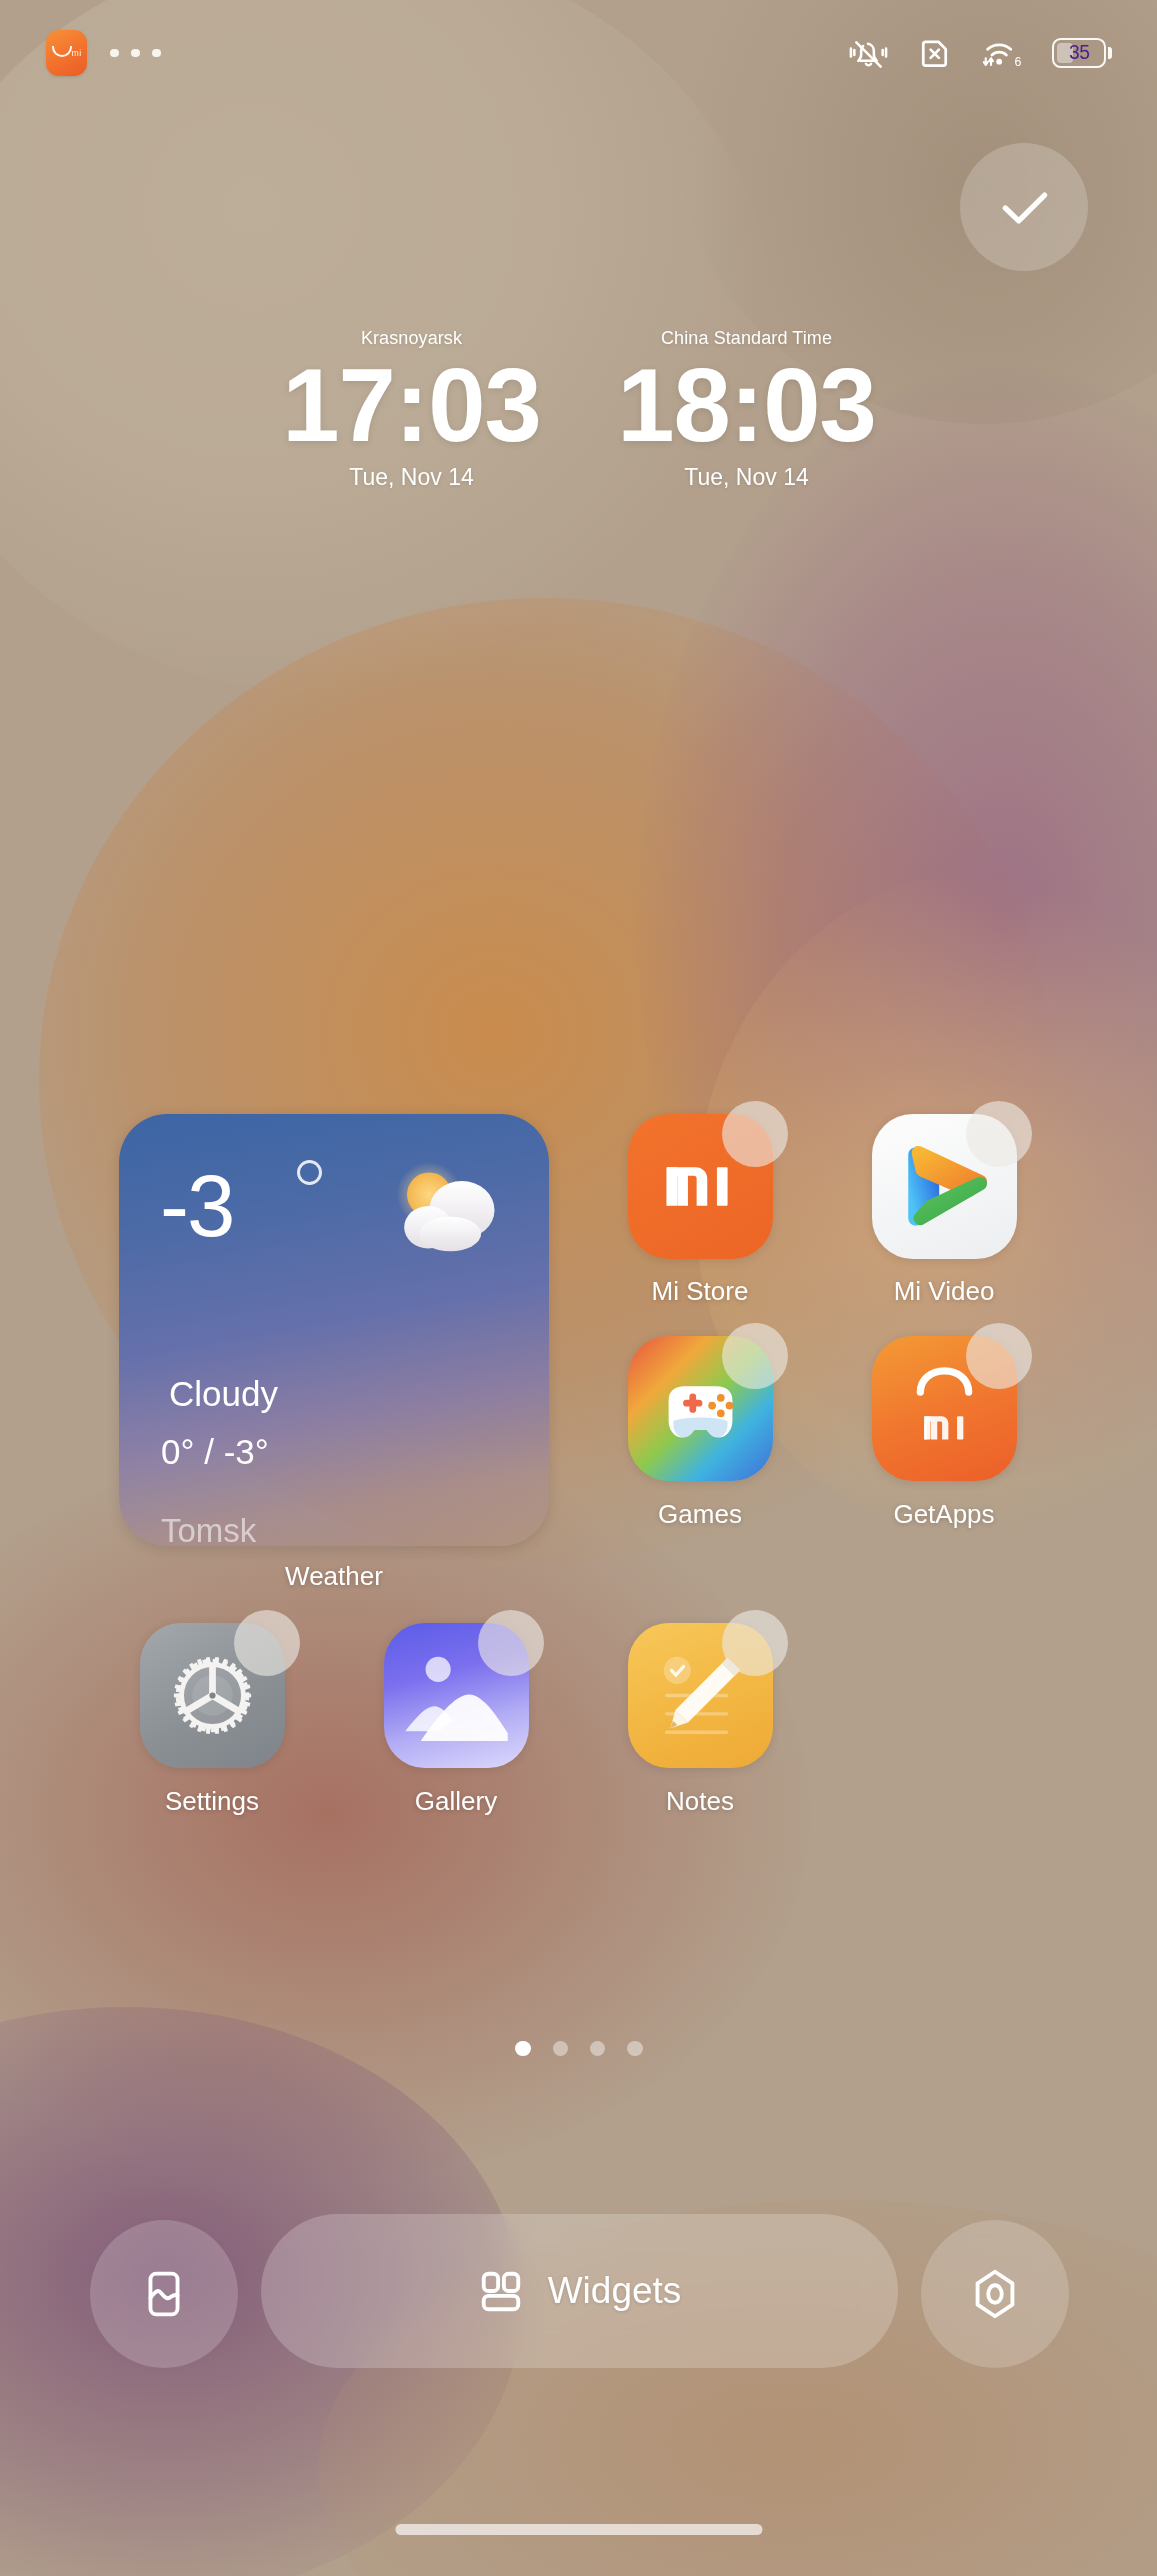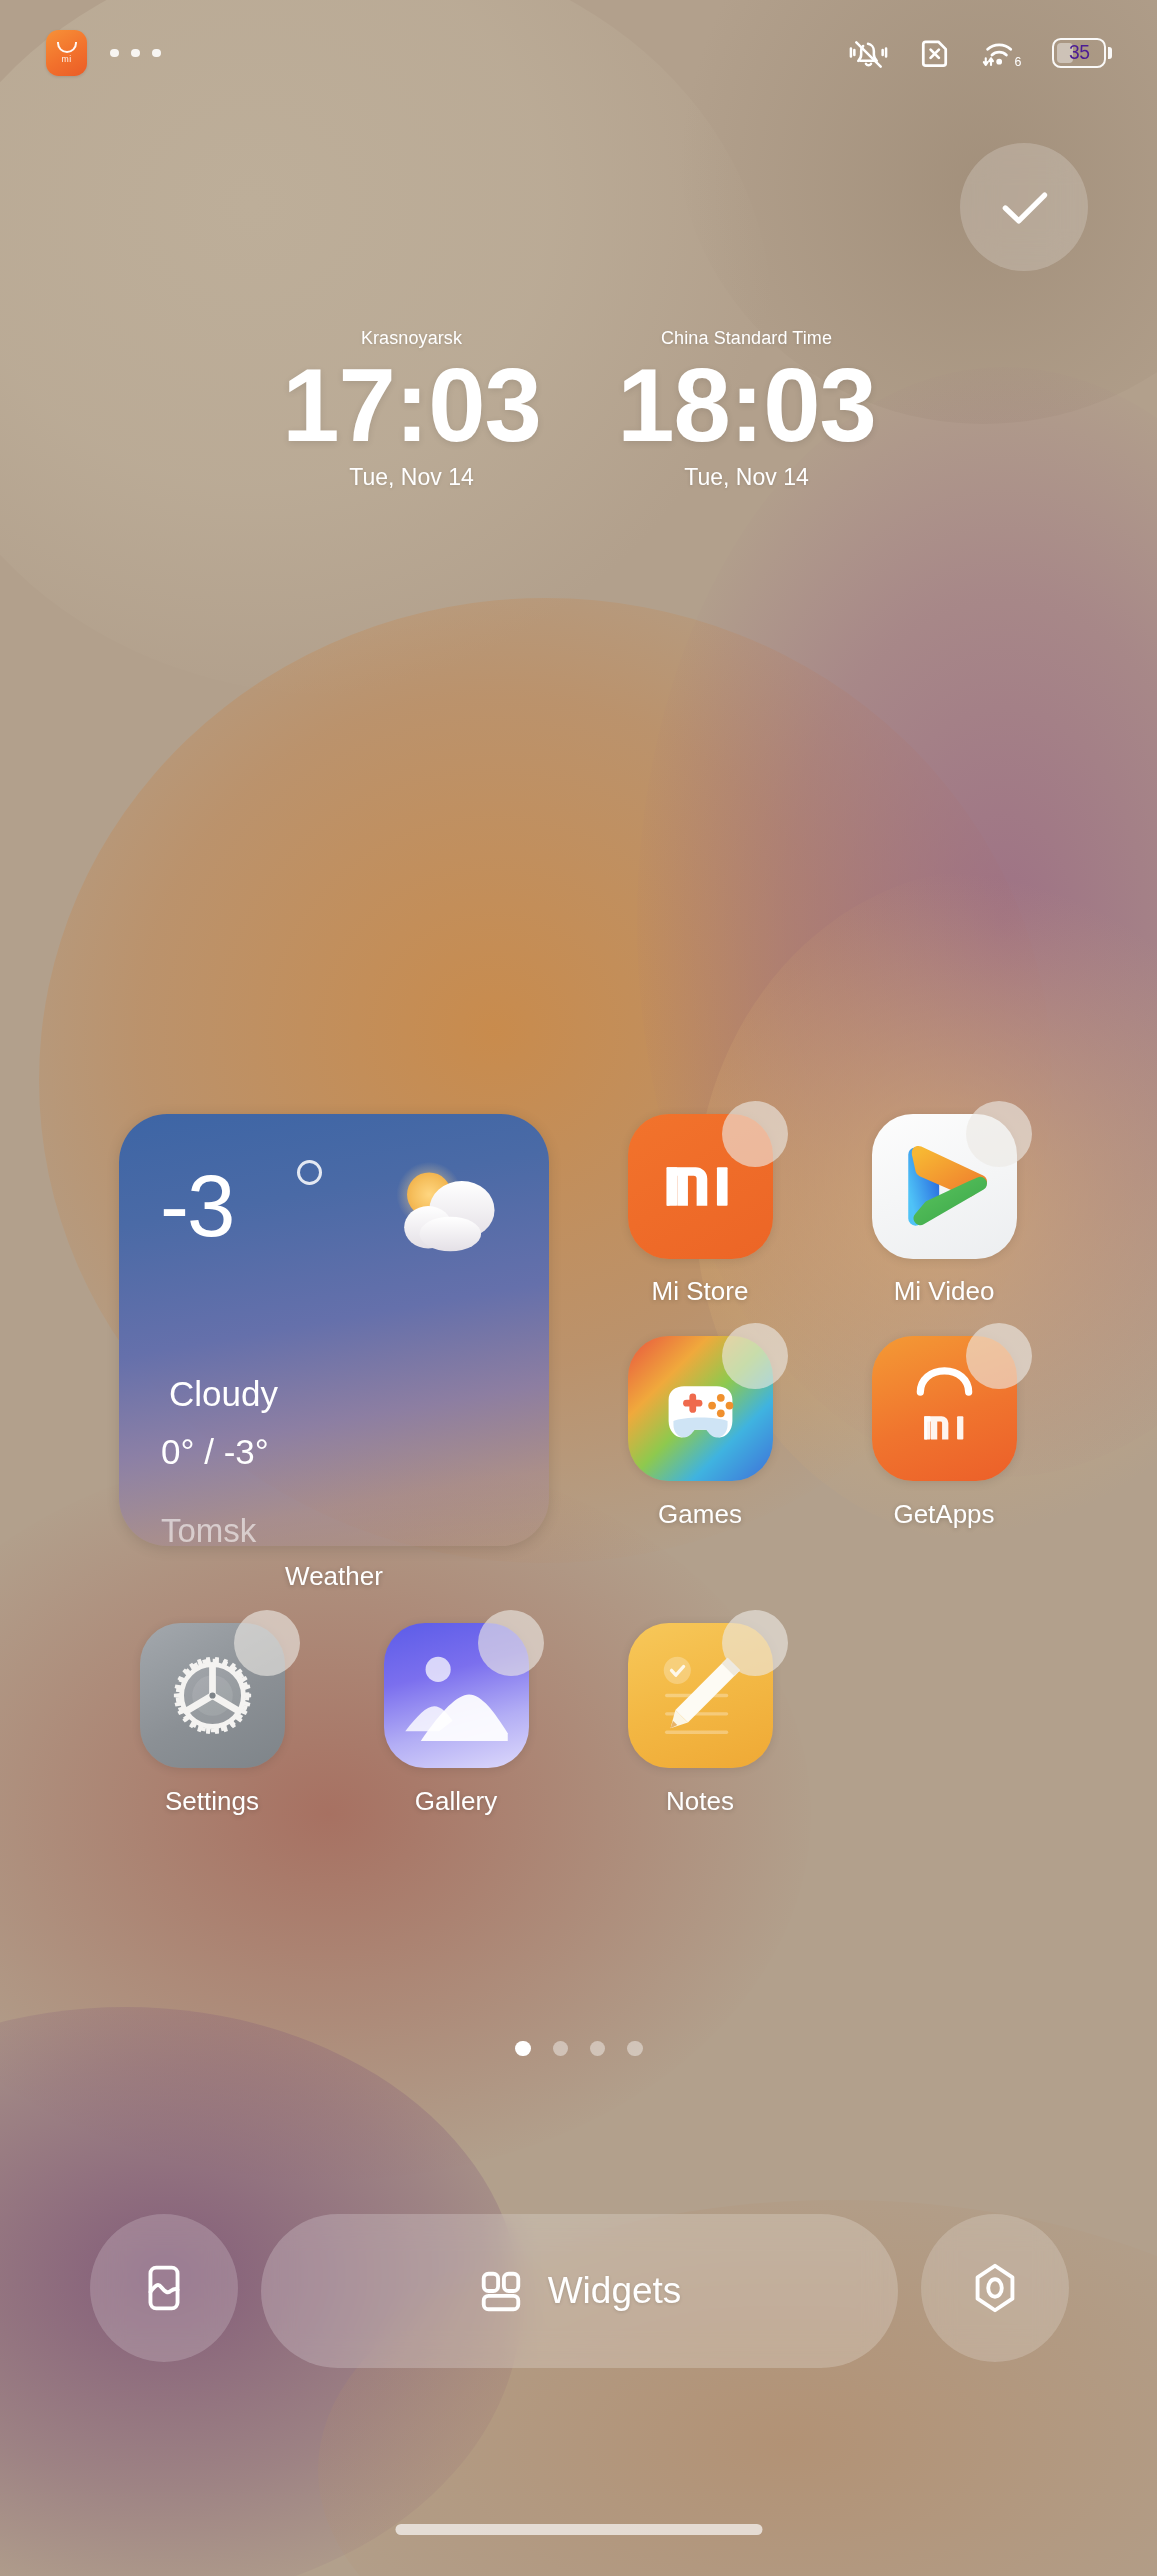--- a/index.html
+++ b/index.html
@@ -40,21 +40,21 @@
   #wp-dark-top-r { top:-174px; left:675px; width:617px; height:598px;
      background:radial-gradient(ellipse at 50% 60%, rgba(150,131,110,0.55) 0%, rgba(150,131,110,0) 70%); }
 
   
   #status-bar { position:absolute; top:0; left:0; right:0; height:106px;
     display:flex; align-items:center; justify-content:space-between;
     padding:0 46px; z-index:20; }
   .sb-left { display:flex; align-items:center; gap:23px; }
   .notif-icon { width:41px; height:46px; border-radius:12.5px;
     background:linear-gradient(150deg,#f79138 0%,#f2712c 55%,#ea5c27 100%);
-    display:flex; flex-direction:column; align-items:center; justify-content:center;
+    display:flex; align-items:center; justify-content:center;
     box-shadow:0 1px 2.9px rgba(0,0,0,0.12); }
   .nbag { width:20px; height:10.6px; border:2.5px solid rgba(255,255,255,0.95);
     border-top:none; border-radius:0 0 11.6px 11.6px; margin-bottom:2.9px; }
   .nmi { font-size:8.7px; color:rgba(255,255,255,0.92); letter-spacing:0.4px;
     font-family:"Liberation Sans",sans-serif; line-height:1; }
   .dots3 { display:flex; gap:12.5px; }
   .dots3 i { width:8.7px; height:8.7px; border-radius:50%;
     background:rgba(255,255,255,0.88); display:block; }
   .sb-right { display:flex; align-items:center; gap:26px; }
   .sb-icon { display:block; }
@@ -124,21 +124,21 @@
 
   
   #page-dots { position:absolute; top:2041px; left:0; right:0;
     display:flex; justify-content:center; gap:22px; z-index:10; }
   #page-dots i { width:15.4px; height:15.4px; border-radius:50%;
     background:rgba(255,255,255,0.42); display:block; }
   #page-dots i.on { background:#ffffff; }
 
   
   #bottom-bar { position:absolute; top:2214px; left:0; right:0;
-    display:flex; align-items:flex-start; justify-content:center; gap:23px; z-index:15; }
+    display:flex; align-items:flex-end; justify-content:center; gap:23px; z-index:15; }
   .round-btn { width:148px; height:148px; border-radius:50%;
     background:rgba(255,255,255,0.19); backdrop-filter:blur(15.4px);
     display:flex; align-items:center; justify-content:center; }
   #widgets-pill { width:637px; height:154px; border-radius:77px;
     background:rgba(255,255,255,0.21); backdrop-filter:blur(15.4px);
     display:flex; align-items:center; justify-content:center; gap:23px; }
   #widgets-label { font-size:37px; color:#fff; font-weight:400;
     text-shadow:0 1px 3.9px rgba(0,0,0,0.14); }
 
   

